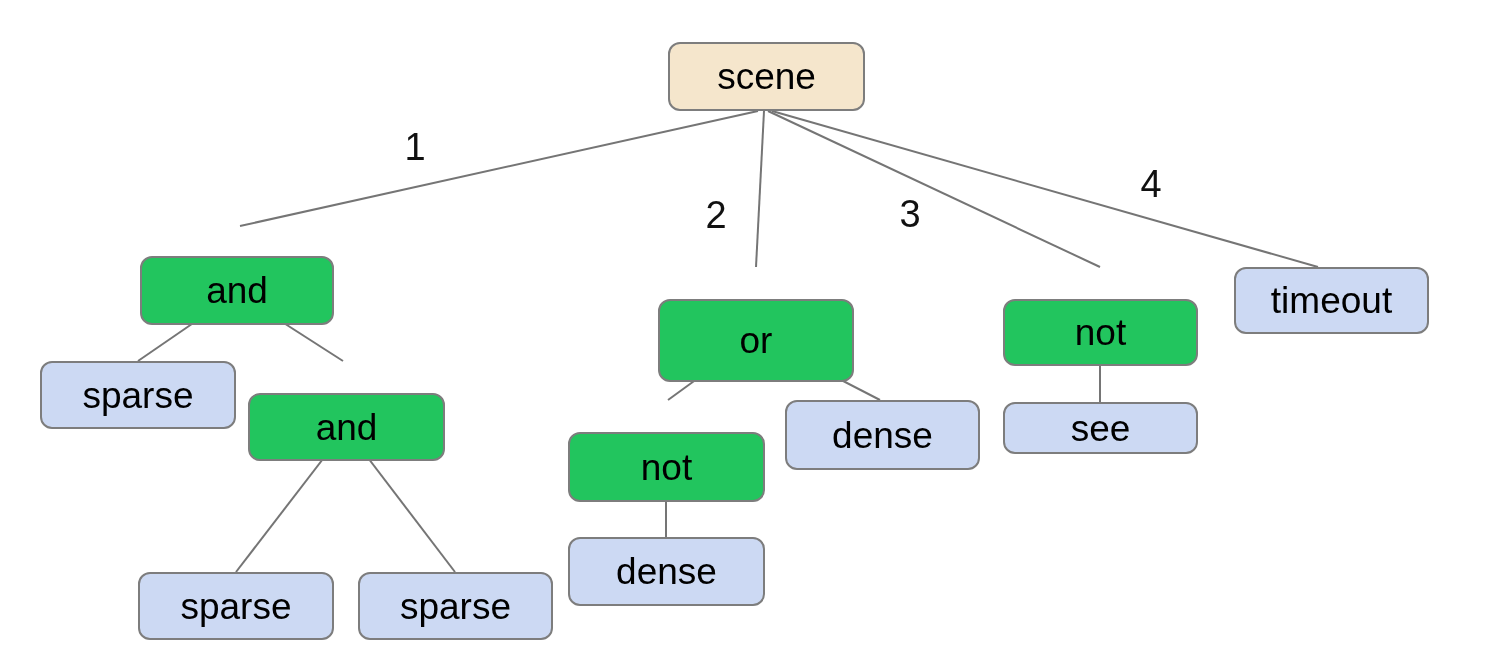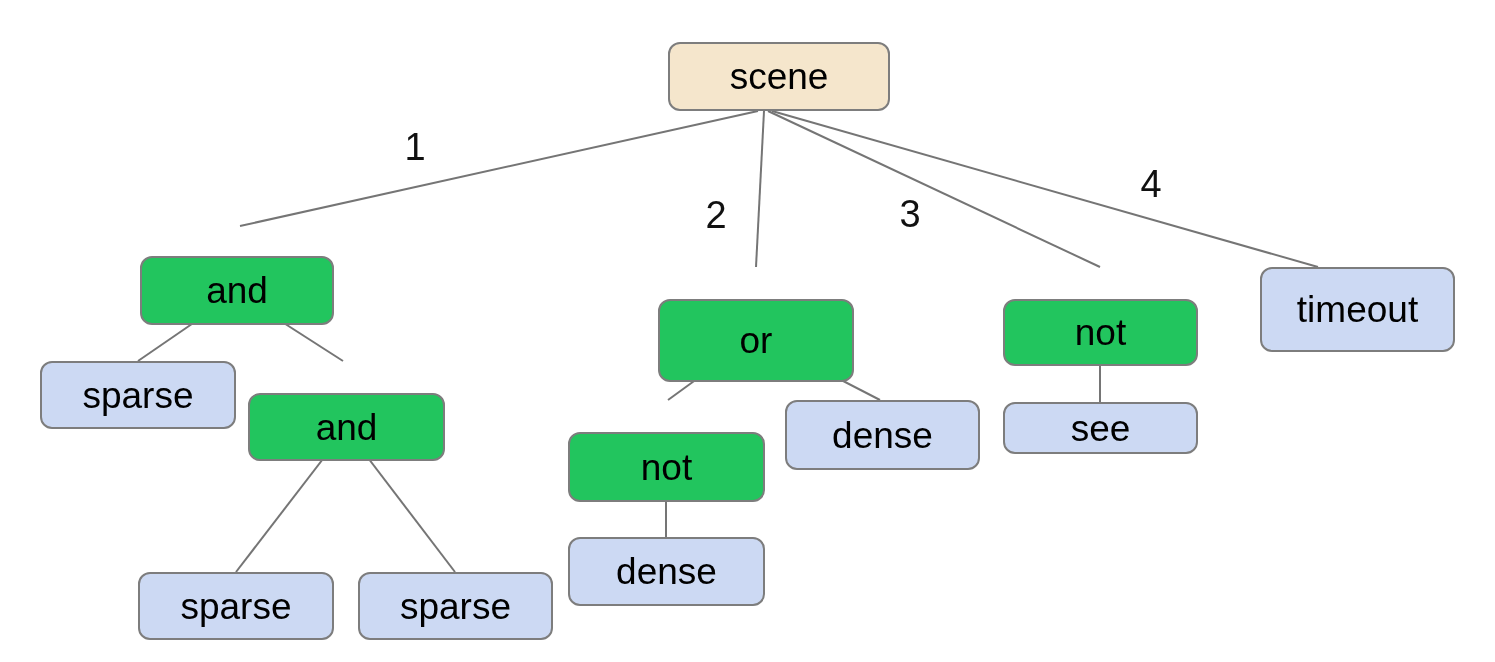--- a/index.html
+++ b/index.html
@@ -61,26 +61,26 @@
     <line x1="756" y1="336" x2="880" y2="400"></line>
     <line x1="666" y1="470" x2="666" y2="537"></line>
     <line x1="1100" y1="334" x2="1100" y2="402"></line>
   </svg>
 
   <div class="edge-label" style="left:415px; top:147px;">1</div>
   <div class="edge-label" style="left:716px; top:215px;">2</div>
   <div class="edge-label" style="left:910px; top:214px;">3</div>
   <div class="edge-label" style="left:1151px; top:184px;">4</div>
 
-  <div class="node root" style="left:668px; top:42px;  width:222px; height:69px;">scene</div>
+  <div class="node root" style="left:668px; top:42px;  width:197px; height:69px;">scene</div>
 
   <div class="node op" style="left:140px; top:224px; width:194px; height:69px;">and</div>
   <div class="node op" style="left:658px; top:267px; width:196px; height:83px;">or</div>
   <div class="node op" style="left:1003px;top:267px; width:195px; height:67px;">not</div>
-  <div class="node leaf" style="left:1260px;top:267px; width:195px; height:85px;">timeout</div>
+  <div class="node leaf" style="left:1234px;top:267px; width:195px; height:67px;">timeout</div>
 
   <div class="node leaf" style="left:40px;  top:361px; width:196px; height:68px;">sparse</div>
   <div class="node op" style="left:248px; top:361px; width:197px; height:68px;">and</div>
   <div class="node op" style="left:568px; top:400px; width:197px; height:70px;">not</div>
   <div class="node leaf" style="left:785px; top:400px; width:195px; height:70px;">dense</div>
   <div class="node leaf" style="left:1003px;top:402px; width:195px; height:52px;">see</div>
 
   <div class="node leaf" style="left:568px; top:537px; width:197px; height:69px;">dense</div>
   <div class="node leaf" style="left:138px; top:572px; width:196px; height:68px;">sparse</div>
   <div class="node leaf" style="left:358px; top:572px; width:195px; height:68px;">sparse</div>

